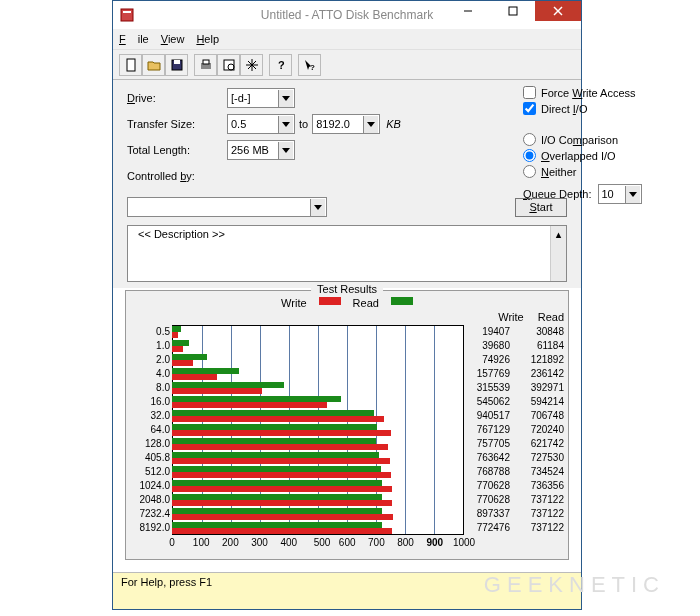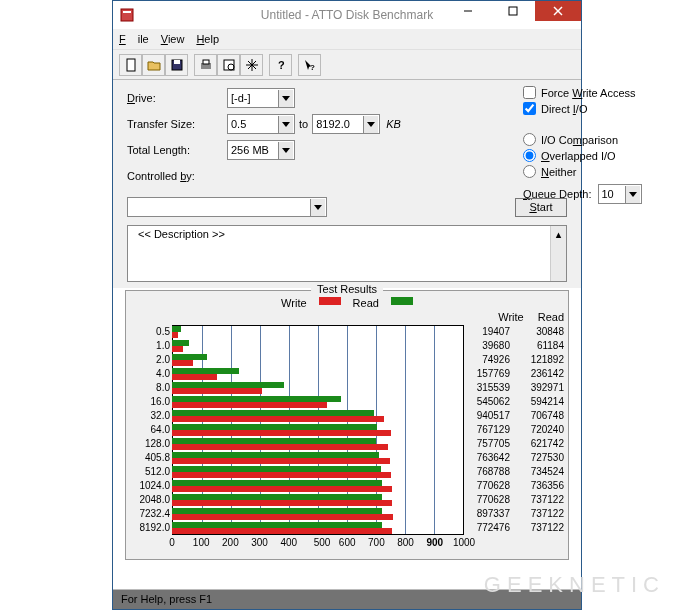--- a/index.html
+++ b/index.html
@@ -65,21 +65,21 @@
   .bar.write{background:#d22; }
   .bar.read{background:#1a8a1a;}
   .xaxis{position:absolute;bottom:7px;left:0;right:0;font-size:10px;}
   .xaxis span{position:absolute;transform:translateX(-50%);}
   .xtitle{position:absolute;bottom:-6px;left:0;right:0;text-align:center;font-size:10px;}
   .values{width:100px;text-align:right;padding-top:0;font-size:10px;}
   .valhead{display:flex;justify-content:flex-end;gap:14px;font-size:11px;margin-bottom:2px;}
   .valrow{display:flex;justify-content:flex-end;gap:10px;height:14px;line-height:14px;}
   .valrow span{width:44px;text-align:right;}
   
-  .status{position:absolute;bottom:0;left:0;right:0;height:20px;border-top:1px solid #bbb;background:#737373;padding:3px 8px;font-size:11px;}
+  .status{position:absolute;bottom:0;left:0;right:0;height:37px;border-top:1px solid #bbb;background:#fef9c3;padding:3px 8px;font-size:11px;}
   
   .wm{position:absolute;right:35px;bottom:18px;font-size:22px;letter-spacing:6px;color:#ddd;font-family:Arial;pointer-events:none;z-index:20;}
 </style>
 </head>
 <body>
 
 <div class="outer">
   <div class="titlebar">
     <span class="icon">
       <svg viewBox="0 0 16 16">

